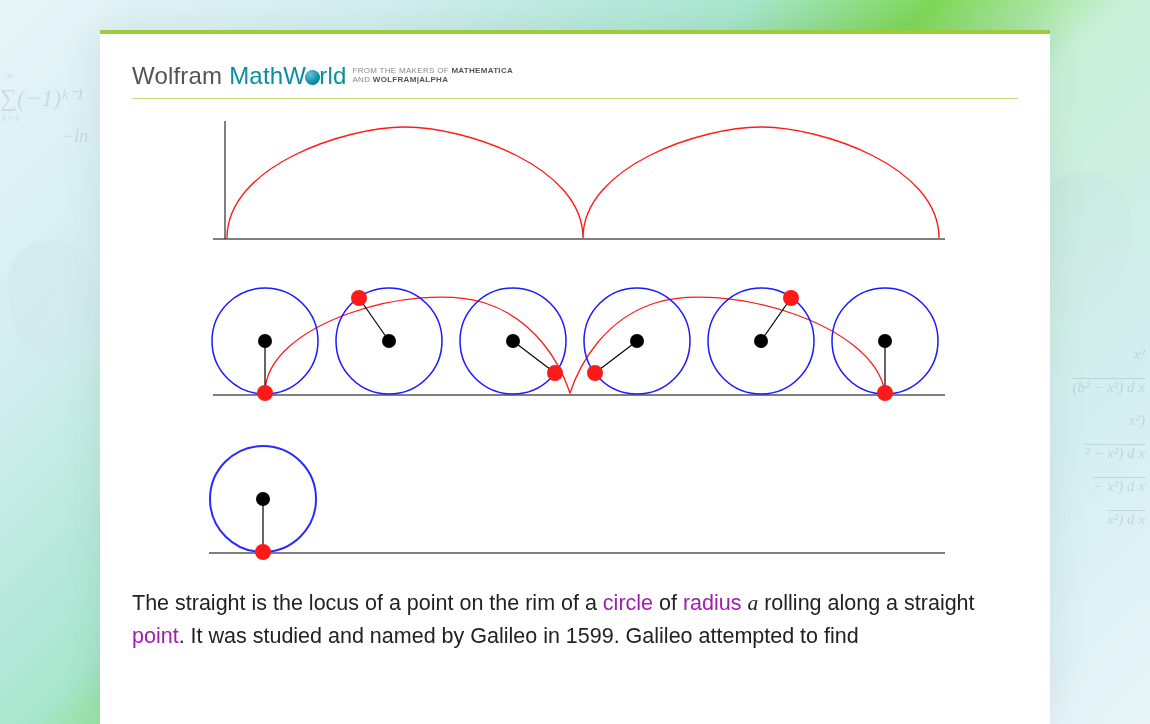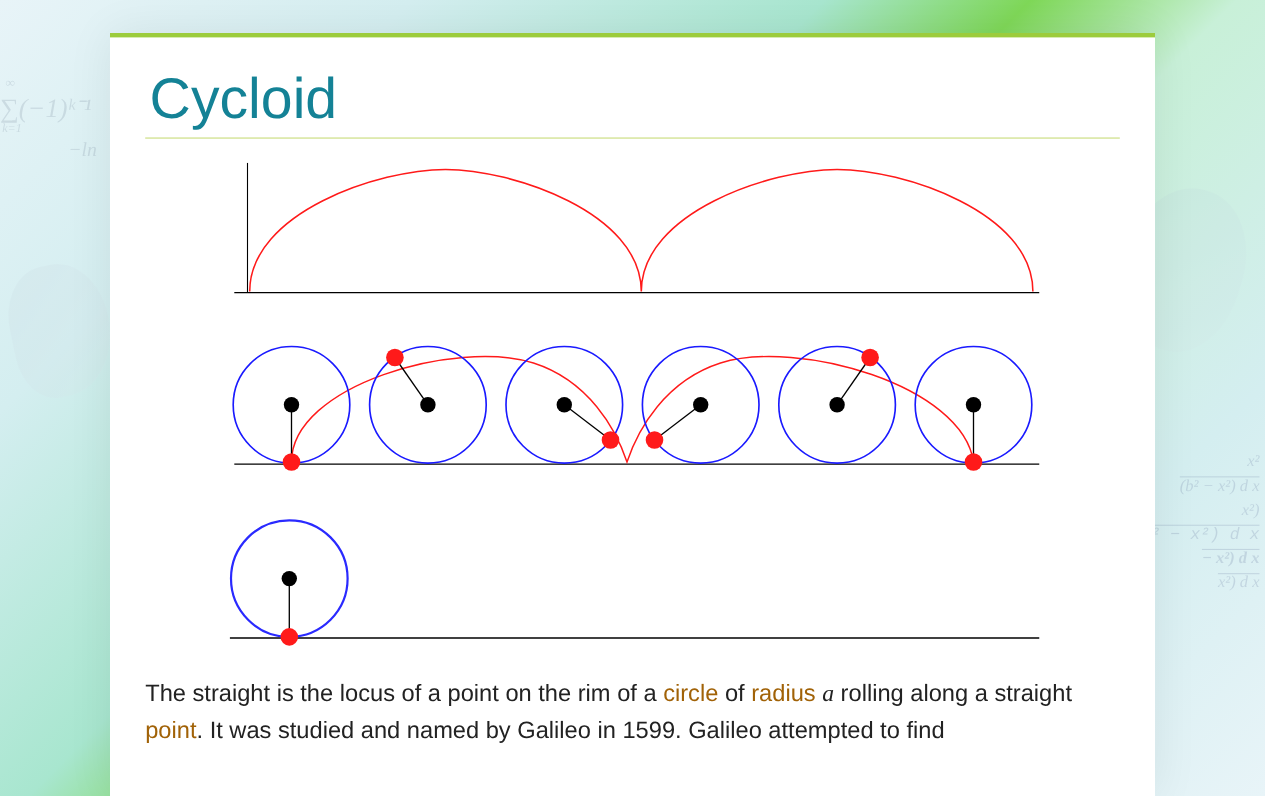--- a/index.html
+++ b/index.html
@@ -28,21 +28,21 @@
   .bg-math-left .sum { font-size: 24px; }
   .bg-math-right {
     position: absolute;
     bottom: 180px;
     right: 5px;
     font-family: Georgia, serif;
     color: #7788aa;
     font-style: italic;
     text-align: right;
   }
-  .bg-math-right div { margin: 5px 0; font-size: 15px; }
+  .bg-math-right div { margin: 16px 0; font-size: 15px; }
   .bg-shape1 { position:absolute; top:240px; left:10px; width:90px; height:120px; background:linear-gradient(135deg,#c0ccd8,#e0e8ee); border-radius:48% 52% 60% 40%; opacity:0.6; transform:rotate(-12deg);}
   .bg-shape2 { position:absolute; top:170px; right:20px; width:110px; height:150px; background:linear-gradient(135deg,#b8d0d8,#d6e6ea); border-radius:50% 50% 46% 54%; opacity:0.6; transform:rotate(18deg);}
   .card {
     position: absolute;
     top: 30px;
     left: 100px;
     right: 100px;
     bottom: 0;
     background: #ffffff;
     box-shadow: 0 0 40px rgba(0,0,0,0.07);
@@ -78,51 +78,59 @@
   }
   .fig-area { text-align:center; }
   .fig { display:block; margin:0 auto 22px; }
   .article p {
     font-size: 21.5px;
     line-height: 1.55;
     color: #222;
     font-weight: 400;
     text-align: left;
   }
-  .article a.link { color:#a16207; text-decoration:none; }
+  .article a.link { color:#a21caf; text-decoration:none; }
   .article .mvar { font-family: Georgia, 'Times New Roman', serif; font-style:italic; }
 </style>
 </head>
 <body>
 
 <div class="bg-decor">
   <div class="bg-shape1"></div>
   <div class="bg-shape2"></div>
   <div class="bg-math-left">
     <div style="position:relative;">
       <span style="position:absolute;top:-12px;left:5px;font-size:12px;">∞</span>
       <span class="sum">∑(−1)ᵏ⁻¹</span>
       <div style="font-size:11px;margin-top:-2px;padding-left:2px;">k=1</div>
     </div>
     <div style="position:absolute; top:46px; left:62px; font-size:18px;text-align:right;">−ln</div>
   </div>
   <div class="bg-math-right">
     <div>x²</div>
     <div><span style="text-decoration:overline;">(b² − x²)  d x</span></div>
     <div><span>x²) </span></div>
-    <div><span style="text-decoration:overline;font-family:Liberation Mono, monospace;">² − x²)  d x</span></div>
-    <div><span style="text-decoration:overline;font-weight:bold;">− x²)  d x</span></div>
+    <div><span style="text-decoration:overline;">² − x²)  d x</span></div>
+    <div><span style="text-decoration:overline;">− x²)  d x</span></div>
     <div><span style="text-decoration:overline;">x²)  d x</span></div>
   </div>
 </div>
 
 <div class="card">
 
-
-  <h1 class="title">Cycloid</h1>
+  <div class="logo-row">
+    <span class="logo-text">
+      <span>Wolfram </span><span class="math">MathW</span><span class="math oearth"></span><span class="math">rld</span>
+    </span>
+    <span class="logo-sub">
+      <span>FROM THE MAKERS OF </span><b>MATHEMATICA</b><br>
+      <span>AND </span><b>WOLFRAM|ALPHA</b>
+    </span>
+  </div>
+
   <hr class="title-divider">
 
   <div class="fig-area">
 
     <svg class="fig" width="740" height="130" viewBox="0 0 740 130">
       <line x1="20" y1="0" x2="20" y2="118" stroke="#000" stroke-width="1"></line>
       <line x1="8" y1="118" x2="740" y2="118" stroke="#000" stroke-width="1"></line>
       <path d="M 22 117
                C 22 45, 140 6, 200 6
                C 260 6, 378 45, 378 117

